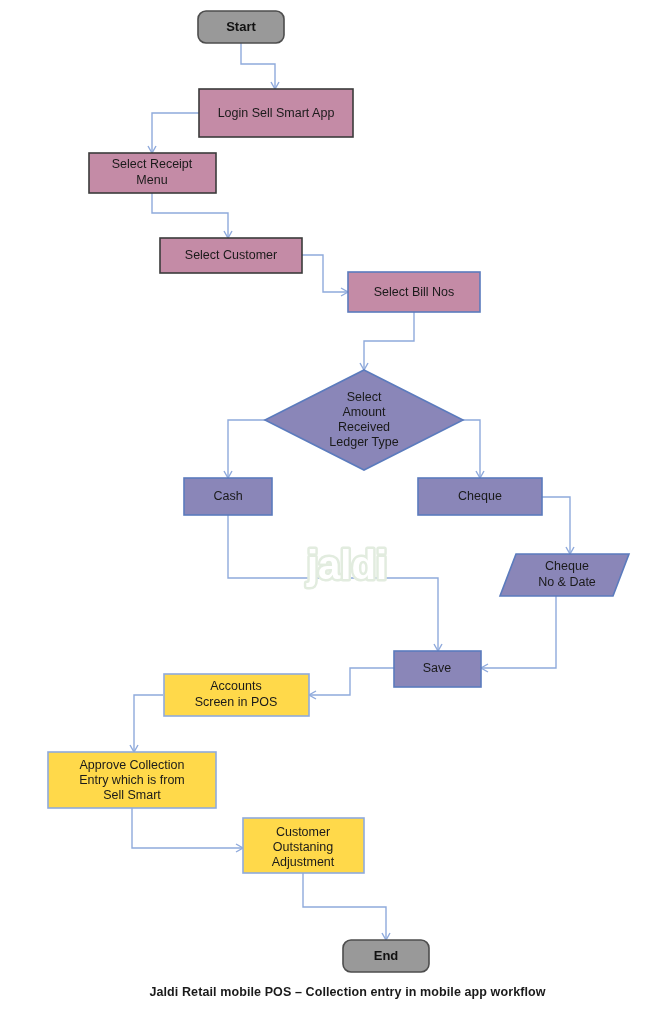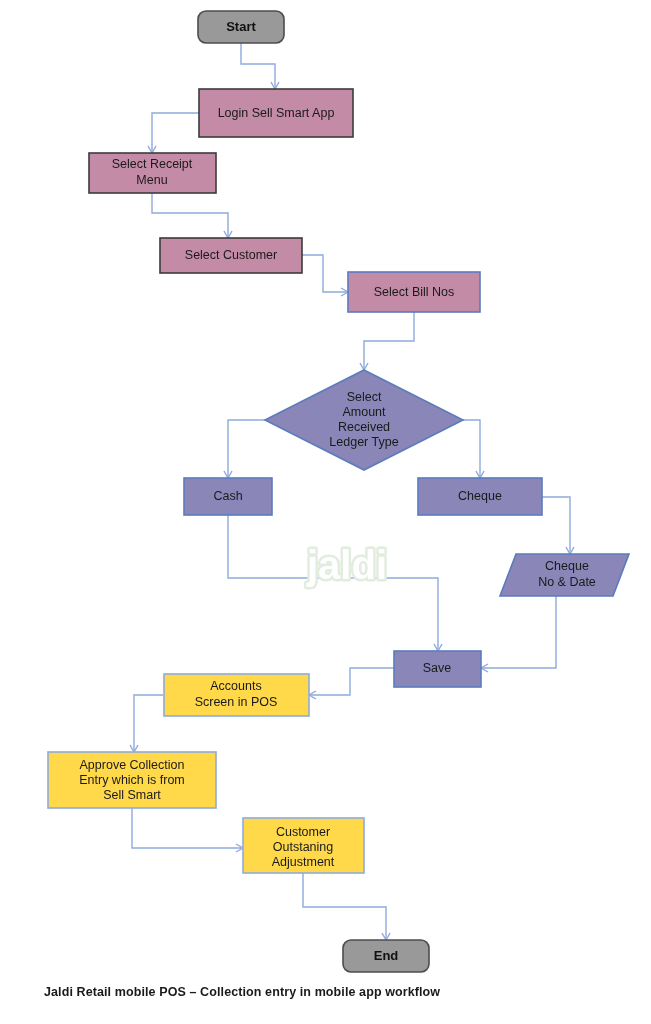--- a/index.html
+++ b/index.html
@@ -46,20 +46,21 @@
   .arrow-head {
     fill: none;
     stroke: #8faadc;
     stroke-width: 1.4px;
   }
   .caption {
     position: absolute;
     left: 0;
     right: 0;
     top: 985px;
+    text-align: center;
     font-family: "Liberation Sans", sans-serif;
     font-size: 12.5px;
     font-weight: bold;
     color: #1a1a1a;
     letter-spacing: 0.1px;
     margin-left: 44px;
   }
   .wm-text {
     font-family: "Liberation Sans", sans-serif;
     font-size: 40px;

